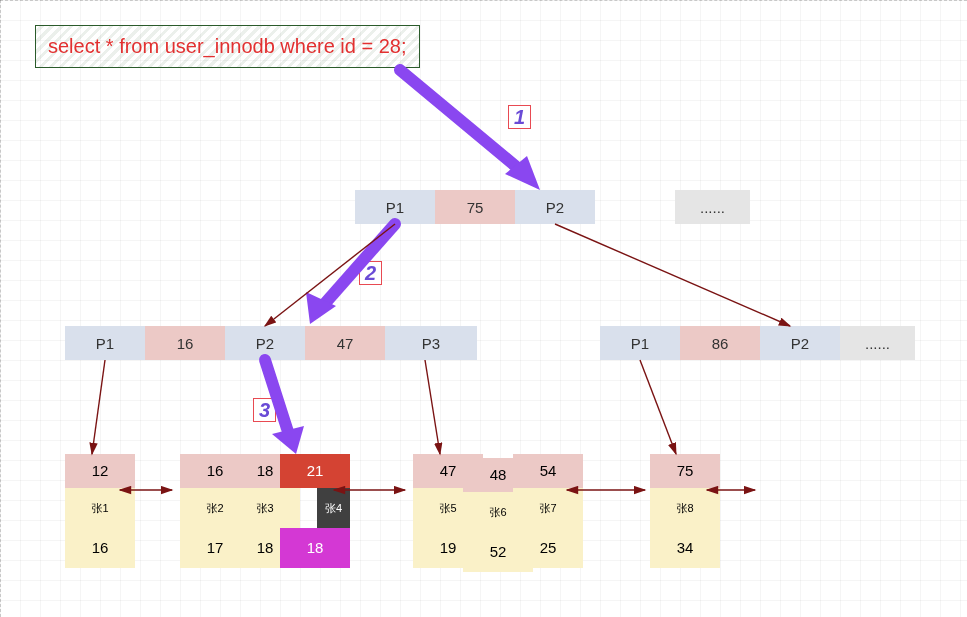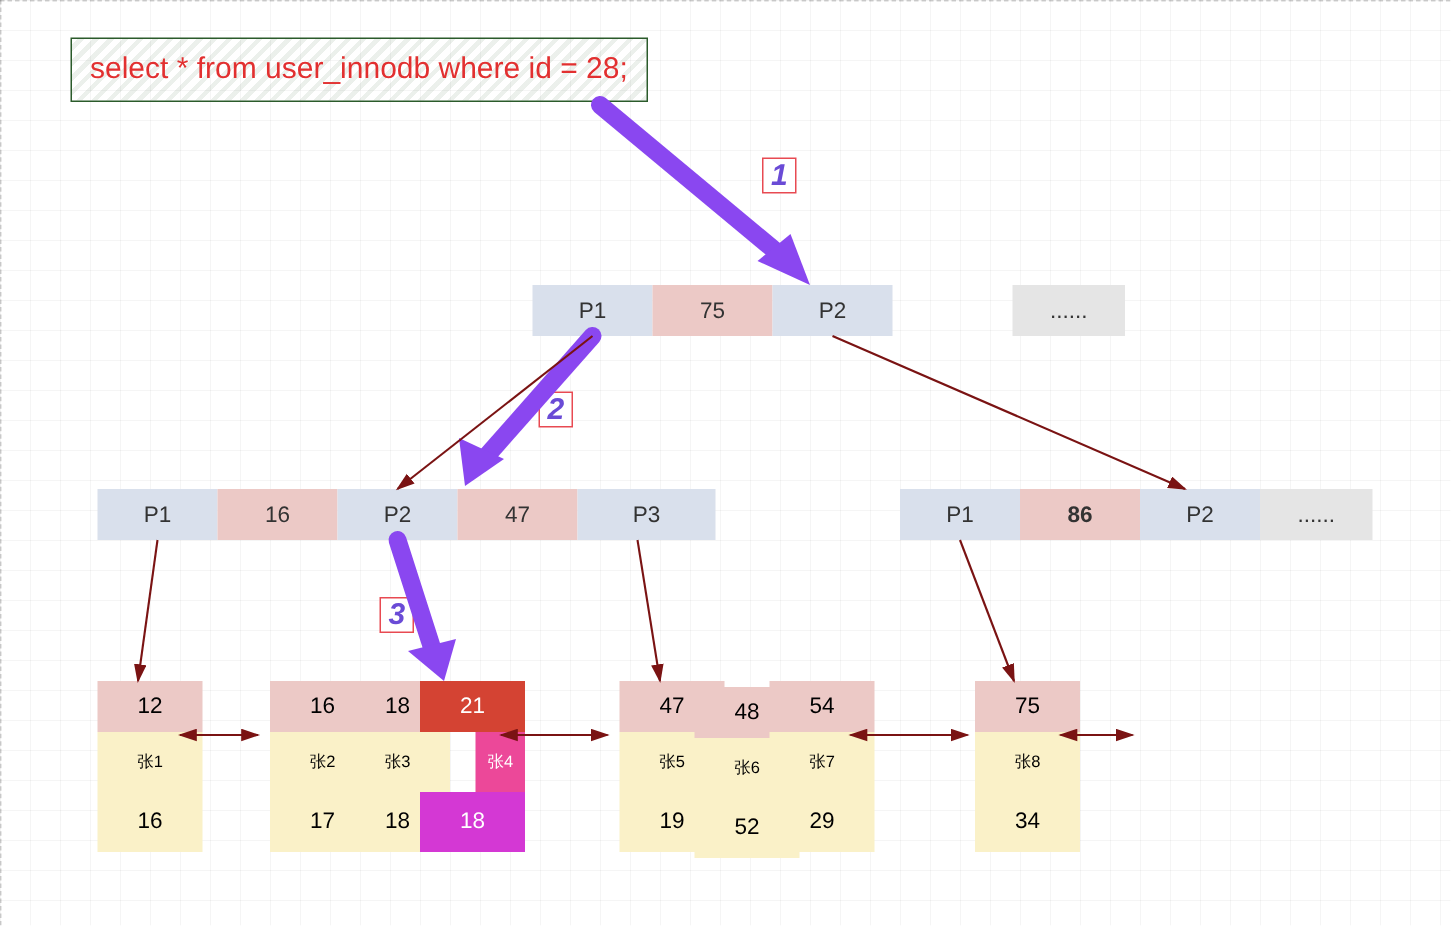--- a/index.html
+++ b/index.html
@@ -32,21 +32,20 @@
   }
 
   .sql-box {
     position: absolute;
     border: 1px solid #2b5b2b;
     padding: 9px 12px;
     font-size: 20px;
     color: #e23030;
     background-image: repeating-linear-gradient(-45deg,
       rgba(43,91,43,0.09) 0 3px, rgba(255,255,255,0) 3px 7px);
-    margin-left: 12px;
   }
 
   .cell {
     position: absolute;
     height: 34px;
     display: flex;
     align-items: center;
     justify-content: center;
     font-size: 15px;
     color: #333;
@@ -58,21 +57,21 @@
 
   .leaf-col {
     position: absolute;
     width: 70px;
     text-align: center;
   }
   .leaf-id  { height:34px; line-height:34px; background:#ecc9c6; font-size:15px; }
   .leaf-name{ height:40px; line-height:40px; background:#faf1c8; font-size:11px; }
   .leaf-val { height:40px; line-height:40px; background:#faf1c8; font-size:15px; }
   .hit .leaf-id  { background:#d44333; color:#fff; }
-  .hit .leaf-name{ background:#ec4899; color:#fff;margin-left:37px; }
+  .hit .leaf-name{ background:#404040; color:#fff;margin-left:37px; }
   .hit .leaf-val { background:#d438d4; color:#fff; }
 
   .step-label {
     position: absolute;
     border: 1.5px solid #e84a52;
     color: #6a4bd6;
     font-size: 20px;
     font-style: italic;
     font-weight: 600;
     padding: 0 5px;
@@ -97,21 +96,21 @@
   <div class="cell blue" style="left:515px; top:190px; width:80px;">P2</div>
   <div class="cell gray" style="left:675px; top:190px; width:75px;">......</div>
 
   <div class="cell blue" style="left:65px;  top:326px; width:80px;">P1</div>
   <div class="cell pink" style="left:145px; top:326px; width:80px;">16</div>
   <div class="cell blue" style="left:225px; top:326px; width:80px;">P2</div>
   <div class="cell pink" style="left:305px; top:326px; width:80px;">47</div>
   <div class="cell blue" style="left:385px; top:326px; width:92px;">P3</div>
 
   <div class="cell blue" style="left:600px; top:326px; width:80px;">P1</div>
-  <div class="cell pink" style="left:680px; top:326px; width:80px;font-weight:bold;">86</div>
+  <div class="cell pink" style="left:680px; top:326px; width:80px;">86</div>
   <div class="cell blue" style="left:760px; top:326px; width:80px;">P2</div>
   <div class="cell gray" style="left:840px; top:326px; width:75px;">......</div>
 
   <div id="leaves-host">
       <div class="leaf-col" style="left: 65px; top: 454px;">
         <div class="leaf-id">12</div>
         <div class="leaf-name">张1</div>
         <div class="leaf-val">16</div>
       </div>
       <div class="leaf-col" style="left: 180px; top: 454px;">
@@ -135,21 +134,21 @@
         <div class="leaf-val">19</div>
       </div>
       <div class="leaf-col" style="left: 463px; top: 458px;">
         <div class="leaf-id">48</div>
         <div class="leaf-name">张6</div>
         <div class="leaf-val">52</div>
       </div>
       <div class="leaf-col" style="left: 513px; top: 454px;">
         <div class="leaf-id">54</div>
         <div class="leaf-name">张7</div>
-        <div class="leaf-val">29</div>
+        <div class="leaf-val">25</div>
       </div>
       <div class="leaf-col" style="left: 650px; top: 454px;">
         <div class="leaf-id">75</div>
         <div class="leaf-name">张8</div>
         <div class="leaf-val">34</div>
       </div>
     </div>
 
   <div class="step-label" style="left:508px; top:105px;">1</div>
   <div class="step-label" style="left:359px; top:261px;">2</div>

